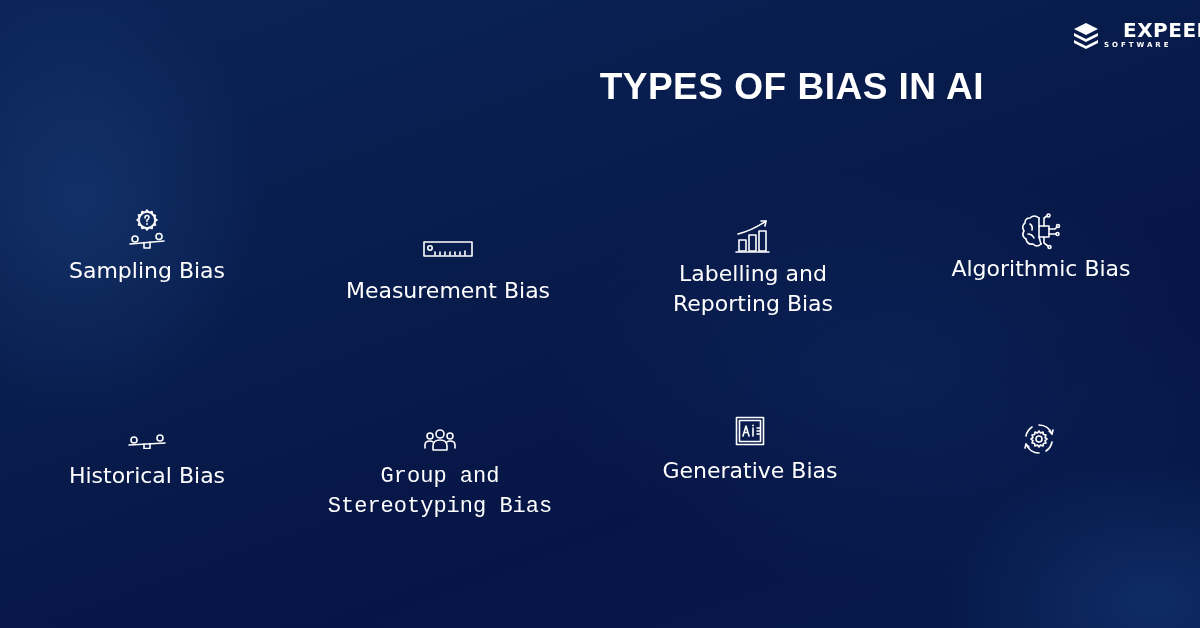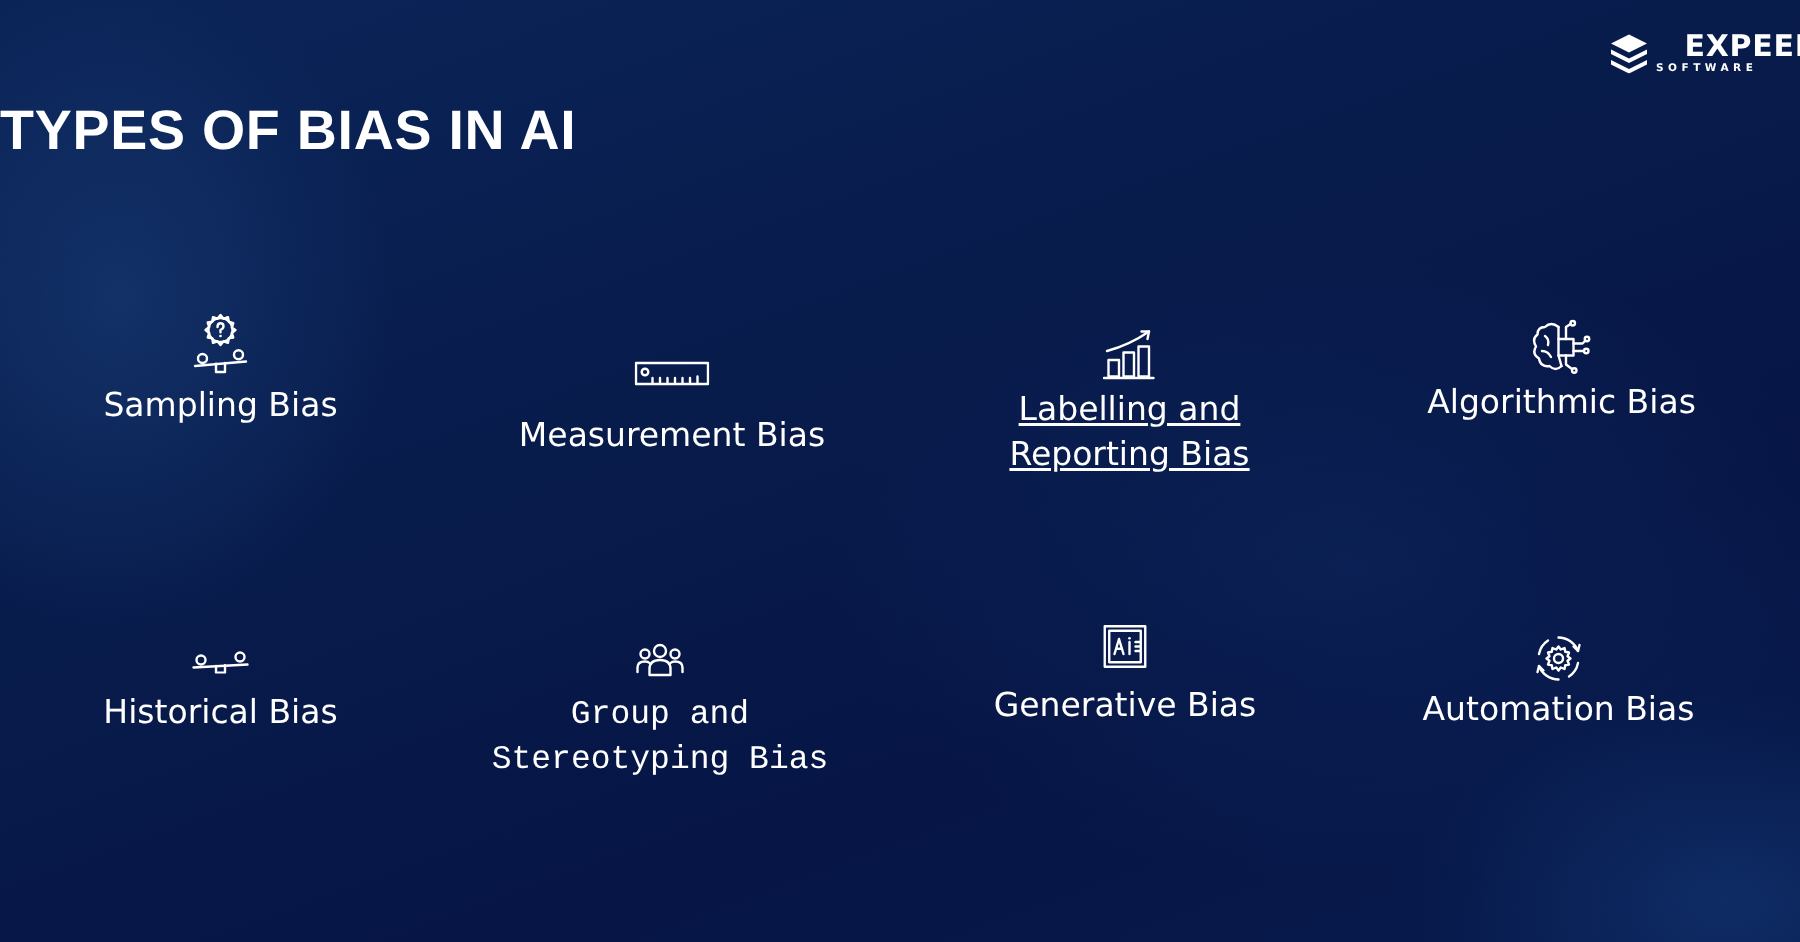--- a/index.html
+++ b/index.html
@@ -12,21 +12,21 @@
         linear-gradient(160deg, #0b2458 0%, #081c4c 40%, #061545 70%, #071a4c 100%);
       font-family: "DejaVu Sans", "Liberation Sans", sans-serif;
       color: #ffffff;
     }
     .logo { position: absolute; left: 1072px; top: 20px; display: flex; align-items: center; gap: 4px; }
     .logo svg { width: 28px; height: 28px; }
     .logo-text { display: flex; flex-direction: column; line-height: 1; }
     .logo-main { font-family: "DejaVu Sans", sans-serif; font-weight: bold; font-size: 20px; letter-spacing: 0.5px; margin-left: 19px; }
     .logo-sub { font-family: "DejaVu Sans", sans-serif; font-weight: bold; font-size: 7px; letter-spacing: 3px; margin-top: 2px; }
     .title {
-      position: absolute; left: 0; top: 66px; width: 984px; text-align: left;
+      position: absolute; left: 0; top: 66px; width: 984px; text-align: right;
       font-family: "Liberation Sans", sans-serif; font-weight: bold; font-size: 37px; letter-spacing: 0.5px;
     }
     .item { position: absolute; width: 300px; text-align: center; }
     .item .icon { display: block; margin: 0 auto; }
     .item .label {
       font-family: "DejaVu Sans", sans-serif; font-size: 22px; line-height: 30px; font-weight: normal;
       display: block; white-space: pre-line;
     }
     svg .s { fill: none; stroke: #ffffff; stroke-width: 1.6; stroke-linecap: round; stroke-linejoin: round; }
   </style>
@@ -72,21 +72,21 @@
 
 <div class="item" style="left:603px; top:218px;">
   <svg class="icon" width="36" height="36" viewBox="0 0 36 36">
     <path class="s" d="M3 16 Q18 12 31 3"></path>
     <path class="s" d="M26 3 L31 3 L30 8"></path>
     <rect class="s" x="4" y="22" width="7" height="11"></rect>
     <rect class="s" x="14" y="17" width="7" height="16"></rect>
     <rect class="s" x="24" y="13" width="7" height="20"></rect>
     <line class="s" x1="1" y1="34" x2="34" y2="34"></line>
   </svg>
-  <span class="label" style="margin-top:5px;text-decoration:underline;">Labelling and
+  <span class="label" style="margin-top:5px;">Labelling and
 Reporting Bias</span>
 </div>
 
 <div class="item" style="left:891px; top:212px;">
   <svg class="icon" width="42" height="40" viewBox="0 0 42 40">
     <path class="s" d="M19 6 Q14 2 10 6 Q5 6 5 11 Q1 14 4 19 Q1 24 6 27 Q7 33 13 32 Q17 36 21 32"></path>
     <path class="s" d="M10 12 Q13 14 12 18 M8 22 Q12 22 14 26"></path>
     <line class="s" x1="19" y1="6" x2="19" y2="14"></line>
     <rect class="s" x="19" y="14" width="10" height="11"></rect>
     <path class="s" d="M24 14 L24 6 L27 4 M29 17 L35 17 L37 15 M29 22 L36 22 M24 25 L24 31 L28 34 M19 25 L21 32"></path>
@@ -137,14 +137,13 @@
   <svg class="icon" width="32" height="32" viewBox="0 0 32 32">
     <path class="s" d="M16 2 A14 14 0 0 1 29 11"></path>
     <path class="s" d="M26 8 L29 11 L30 7"></path>
     <path class="s" d="M16 30 A14 14 0 0 1 3 21"></path>
     <path class="s" d="M6 24 L3 21 L2 25"></path>
     <path class="s" d="M3 13 A14 14 0 0 1 9 4"></path>
     <path class="s" d="M29 19 A14 14 0 0 1 23 28"></path>
     <circle class="s" cx="16" cy="16" r="3"></circle>
     <path class="s" d="M16 8 L17.5 10 L20 9 L20.5 11.5 L23 12 L22 14.5 L24 16 L22 17.5 L23 20 L20.5 20.5 L20 23 L17.5 22 L16 24 L14.5 22 L12 23 L11.5 20.5 L9 20 L10 17.5 L8 16 L10 14.5 L9 12 L11.5 11.5 L12 9 L14.5 10 Z"></path>
   </svg>
-  <span class="label" style="margin-top:4px;">Automation Bias</span>
 </div>
 
 </body></html>

